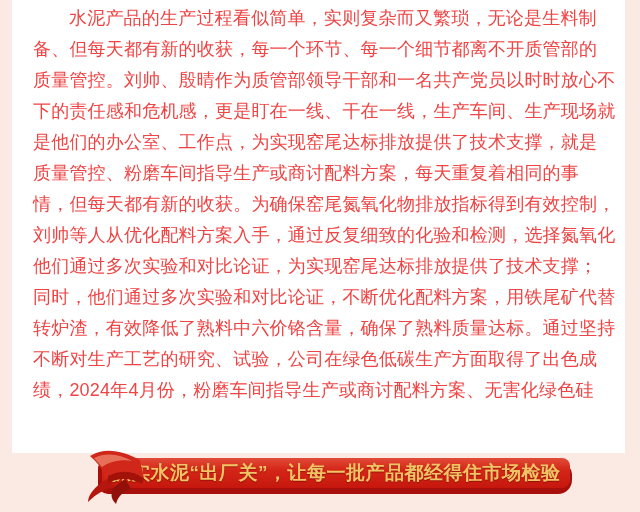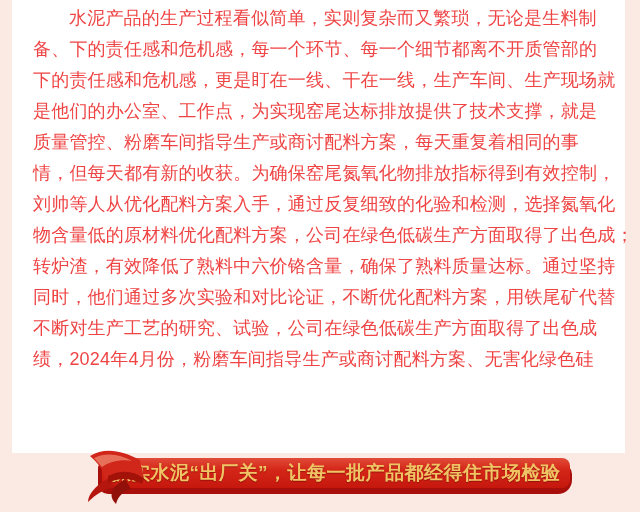--- a/index.html
+++ b/index.html
@@ -69,29 +69,30 @@
     left: 0; top: 0;
     width: 72px; height: 56px;
   }
 </style>
 </head>
 <body>
 
 <div class="article-panel">
   <div class="article-paragraph">
     <div class="article-line first">水泥产品的生产过程看似简单，实则复杂而又繁琐，无论是生料制</div>
-    <div class="article-line">备、下的责任感和危机感，每一个环节、每一个细节都离不开质管部的</div>
+    <div class="article-line">备、但每天都有新的收获，每一个环节、每一个细节都离不开质管部的</div>
+    <div class="article-line">质量管控。刘帅、殷晴作为质管部领导干部和一名共产党员以时时放心不</div>
     <div class="article-line">下的责任感和危机感，更是盯在一线、干在一线，生产车间、生产现场就</div>
     <div class="article-line">是他们的办公室、工作点，为实现窑尾达标排放提供了技术支撑，就是</div>
     <div class="article-line">质量管控、粉磨车间指导生产或商讨配料方案，每天重复着相同的事</div>
     <div class="article-line">情，但每天都有新的收获。为确保窑尾氮氧化物排放指标得到有效控制，</div>
     <div class="article-line">刘帅等人从优化配料方案入手，通过反复细致的化验和检测，选择氮氧化</div>
-    <div class="article-line">物含量低的原材料优化配料方案，公司在绿色低碳生产方面取得了出色成；</div>
+    <div class="article-line">他们通过多次实验和对比论证，为实现窑尾达标排放提供了技术支撑；</div>
+    <div class="article-line">同时，他们通过多次实验和对比论证，不断优化配料方案，用铁尾矿代替</div>
     <div class="article-line">转炉渣，有效降低了熟料中六价铬含量，确保了熟料质量达标。通过坚持</div>
-    <div class="article-line">同时，他们通过多次实验和对比论证，不断优化配料方案，用铁尾矿代替</div>
     <div class="article-line">不断对生产工艺的研究、试验，公司在绿色低碳生产方面取得了出色成</div>
     <div class="article-line">绩，2024年4月份，粉磨车间指导生产或商讨配料方案、无害化绿色硅</div>
   </div>
 </div>
 
 <div class="slogan-banner">
   <div class="banner-lip"></div>
   <div class="banner-bar"></div>
   <div class="banner-text">抓实水泥“出厂关”，让每一批产品都经得住市场检验</div>
   <svg class="banner-ribbon" viewBox="0 0 72 56" xmlns="http://www.w3.org/2000/svg">

